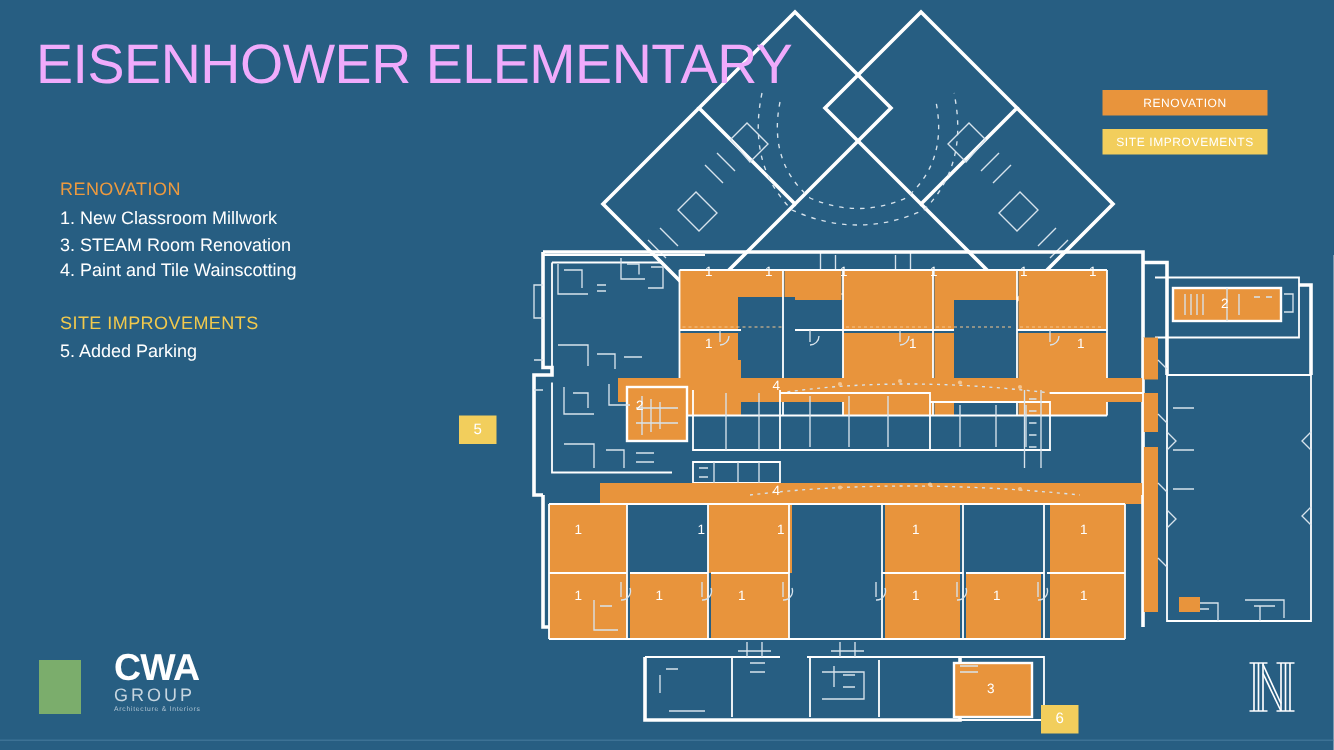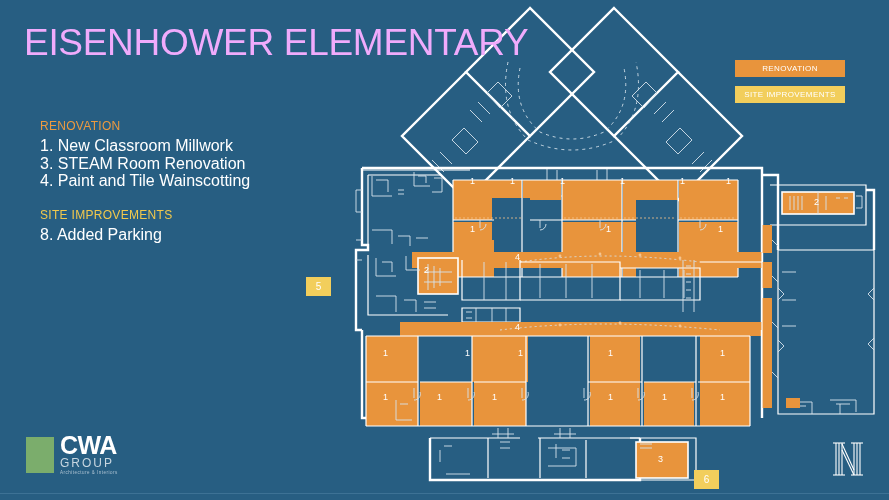--- a/index.html
+++ b/index.html
@@ -41,21 +41,21 @@
   #legend { position: absolute; left: 40px; top: 119px; width: 230px; z-index: 6; }
   .legend-head {
     font-size: 12px; font-weight: 400; letter-spacing: 0.3px;
     margin-bottom: 4px;
   }
   .legend-head.reno { color: #ED9A3F; }
   .legend-head.site { color: #F2C94C; }
   .legend-list { list-style: none; }
   .legend-list li {
     color: #ffffff;
-    font-size: 16px;
+    font-size: 12px;
     line-height: 17.5px;
     white-space: nowrap;
   }
   .gap { height: 18px; }
 
   
   #chips { position: absolute; right: 44px; top: 60px; z-index: 6; }
   .chip {
     display: block;
     width: 110px; height: 17px;
@@ -85,21 +85,21 @@
     width: 25px; height: 19px;
     line-height: 19px;
     text-align: center;
     background: #F2CE5C;
     color: #ffffff;
     font-size: 10px;
     z-index: 5;
   }
 
   
-  #cwa-logo { position: absolute; left: 26px; top: 434px; z-index: 6; display: flex; align-items: center; }
+  #cwa-logo { position: absolute; left: 26px; top: 434px; z-index: 6; display: flex; align-items: flex-end; gap: 16px; }
   #cwa-square { width: 28px; height: 36px; background: #7BAD6C; margin-right: 6px; }
   #cwa-text { line-height: 1; }
   #cwa-main { font-size: 25px; font-weight: bold; color: #ffffff; letter-spacing: -0.5px; line-height: 22px; }
   #cwa-group { font-size: 12px; color: #C7D6E0; letter-spacing: 2px; line-height: 14px; }
   #cwa-tag { font-size: 4.5px; color: #AFC4D3; letter-spacing: 0.5px; margin-top: 1px; }
 
   
   #n-logo { position: absolute; right: 24px; bottom: 18px; z-index: 6; }
 
   
@@ -395,21 +395,21 @@
   <div id="legend">
     <div class="legend-head reno">RENOVATION</div>
     <ul class="legend-list">
       <li>1. New Classroom Millwork</li>
       <li>3. STEAM Room Renovation</li>
       <li>4. Paint and Tile Wainscotting</li>
     </ul>
     <div class="gap"></div>
     <div class="legend-head site">SITE IMPROVEMENTS</div>
     <ul class="legend-list">
-      <li>8. Added Parking</li>
+      <li>5. Added Parking</li>
     </ul>
   </div>
 
   <div id="chips">
     <span class="chip reno">RENOVATION</span>
     <span class="chip site">SITE IMPROVEMENTS</span>
   </div>
 
   <div id="cwa-logo">
     <div id="cwa-square"></div>

